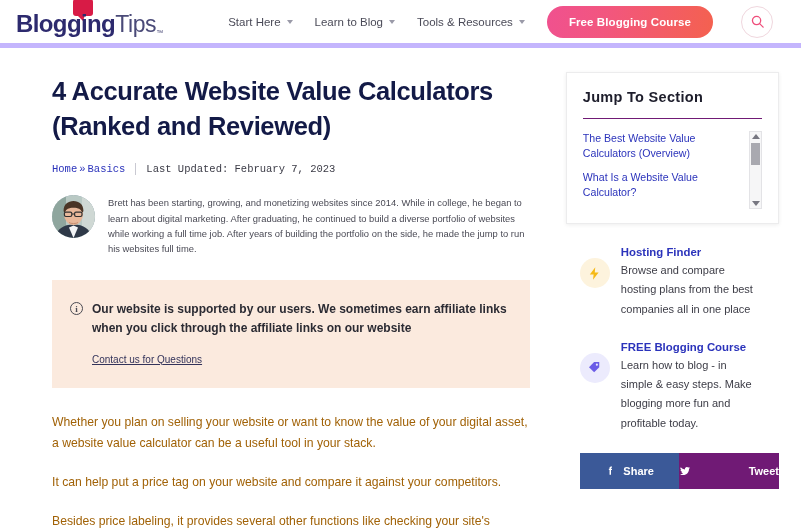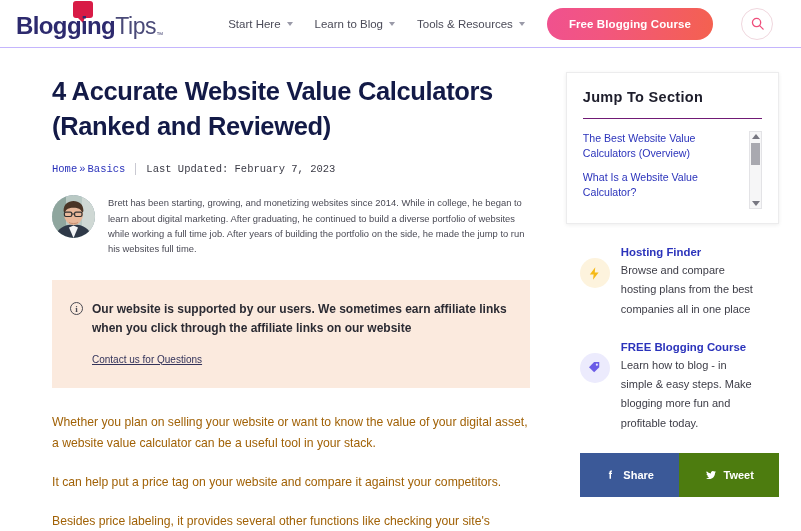--- a/index.html
+++ b/index.html
@@ -16,21 +16,21 @@
     background: #ffffff;
     color: #24252d;
     font-size: 13px;
     -webkit-font-smoothing: antialiased;
   }
 
   
   .site-header {
     height: 48px;
     background: #ffffff;
-    border-bottom: 1px solid #c4b5fd;
+    border-bottom: 5px solid #c4b5fd;
     display: flex;
     align-items: center;
     padding: 0 28px 0 16px;
     position: relative;
   }
 
   .logo {
     display: flex;
     align-items: flex-end;
     position: relative;
@@ -374,34 +374,34 @@
   }
 
   
   .share-row {
     display: flex;
     margin-top: 20px;
     padding-left: 14px;
   }
   .share-btn {
     flex: 1;
-    height: 44px;
+    height: 36px;
     display: flex;
     align-items: center;
     justify-content: center;
     gap: 7px;
     font-size: 11px;
     font-weight: bold;
     color: #ffffff;
     cursor: pointer;
     border: none;
     font-family: "Liberation Sans", sans-serif;
   }
   .share-btn.fb { background: #3b5998; }
-  .share-btn.tw { background: #4d7c0f; }
+  .share-btn.tw { background: #701a75; justify-content: space-between; }
 </style>
 </head>
 <body>
 
 <header class="site-header">
 
   <div class="logo">
     <span class="logo-bubble"></span>
     <span class="logo-blogging">Blogging</span>
     <span class="logo-tips">Tips</span>

